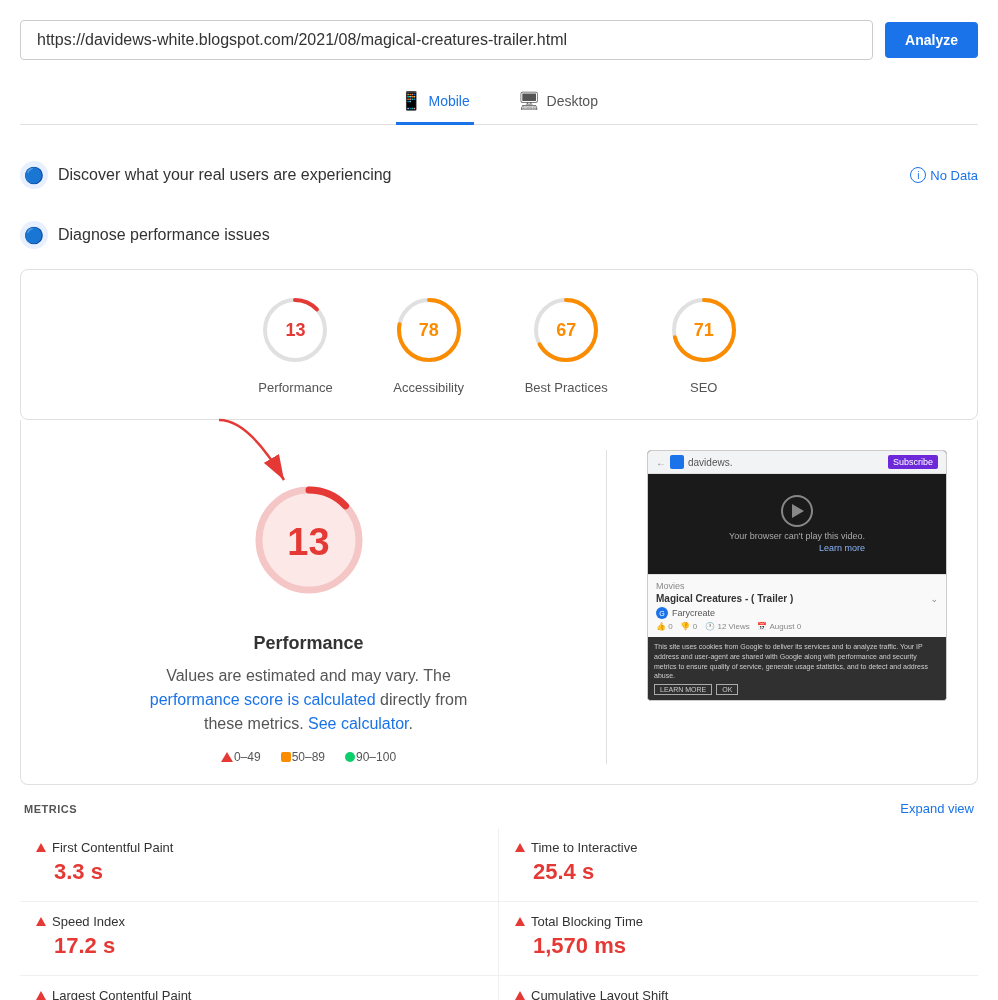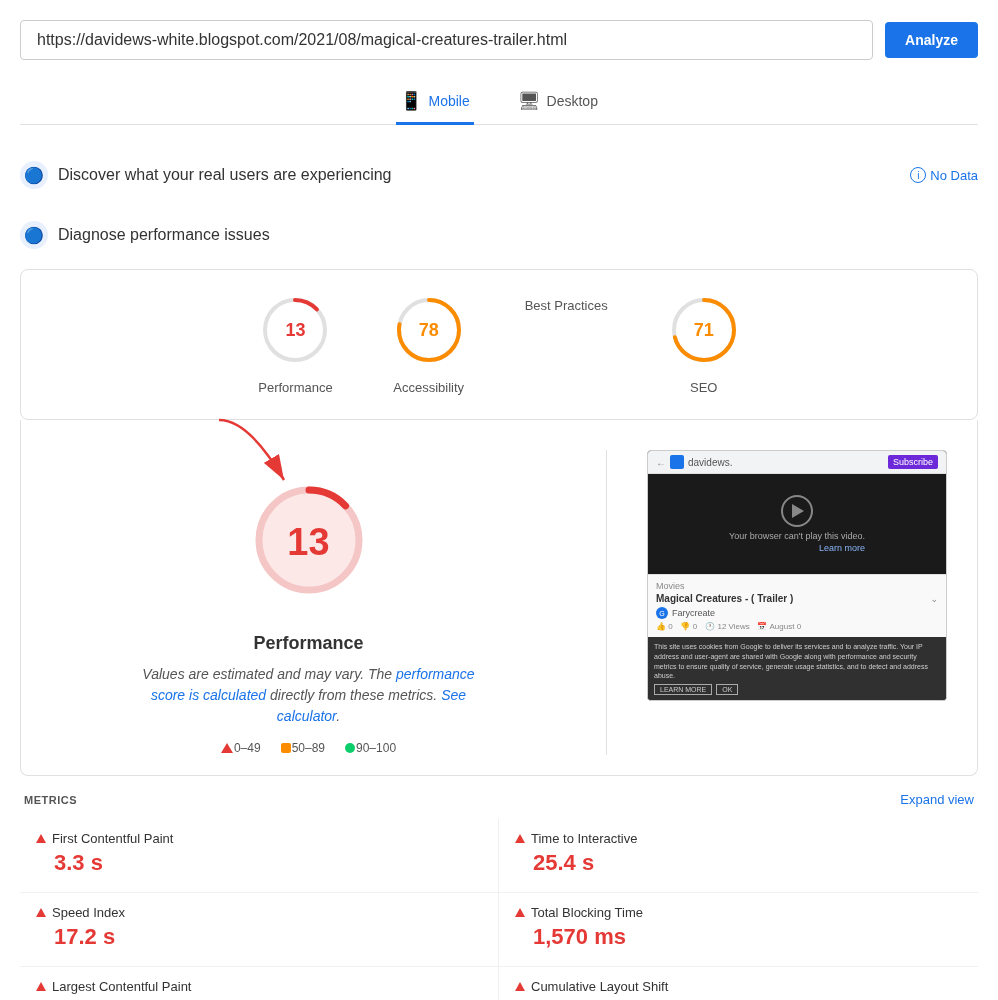--- a/index.html
+++ b/index.html
@@ -71,21 +71,21 @@
       padding: 30px 30px 20px; display: flex; gap: 30px; align-items: flex-start;
       background: #fff;
     }
 
     .perf-left { flex: 1; display: flex; flex-direction: column; align-items: center; }
 
     
     .big-circle-wrap { position: relative; margin-bottom: 16px; }
 
     .perf-title { font-size: 18px; font-weight: 600; color: #333; margin-bottom: 10px; }
-    .perf-desc { font-size: 14px; color: #555; text-align: center; line-height: 1.5; max-width: 360px; font-style: italic; }
+    .perf-desc { font-size: 16px; color: #555; text-align: center; line-height: 1.5; max-width: 360px; }
     .perf-desc a { color: #1a73e8; text-decoration: none; }
 
     .legend { display: flex; gap: 20px; margin-top: 14px; align-items: center; }
     .legend-item { display: flex; align-items: center; gap: 1px; font-size: 12px; color: #555; }
     .legend-dot { width: 10px; height: 10px; border-radius: 50%; }
     .legend-triangle { width: 0; height: 0; border-left: 6px solid transparent; border-right: 6px solid transparent; border-bottom: 10px solid #e53935; }
     .legend-square { width: 10px; height: 10px; background: #fb8c00; border-radius: 2px; }
 
     .divider-v { width: 1px; background: #e0e0e0; align-self: stretch; margin: 0 10px; }
 
@@ -191,20 +191,27 @@
           <svg viewBox="0 0 72 72">
             <circle class="circle-bg" cx="36" cy="36" r="30"></circle>
             <circle class="circle-progress circle-orange" cx="36" cy="36" r="30" stroke-dasharray="188.5" stroke-dashoffset="41.5"></circle>
           </svg>
           <span class="circle-value orange">78</span>
         </div>
         <span class="score-label">Accessibility</span>
       </div>
 
       <div class="score-item">
+        <div class="circle-container">
+          <svg viewBox="0 0 72 72">
+            <circle class="circle-bg" cx="36" cy="36" r="30"></circle>
+            <circle class="circle-progress circle-orange" cx="36" cy="36" r="30" stroke-dasharray="188.5" stroke-dashoffset="62.2"></circle>
+          </svg>
+          <span class="circle-value orange">67</span>
+        </div>
         <span class="score-label">Best Practices</span>
       </div>
 
       <div class="score-item">
         <div class="circle-container">
           <svg viewBox="0 0 72 72">
             <circle class="circle-bg" cx="36" cy="36" r="30"></circle>
             <circle class="circle-progress circle-orange" cx="36" cy="36" r="30" stroke-dasharray="188.5" stroke-dashoffset="54.7"></circle>
           </svg>
           <span class="circle-value orange">71</span>

